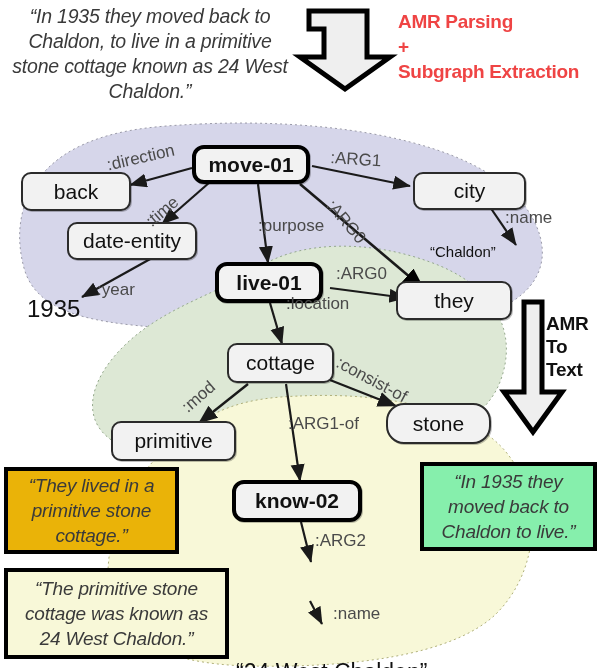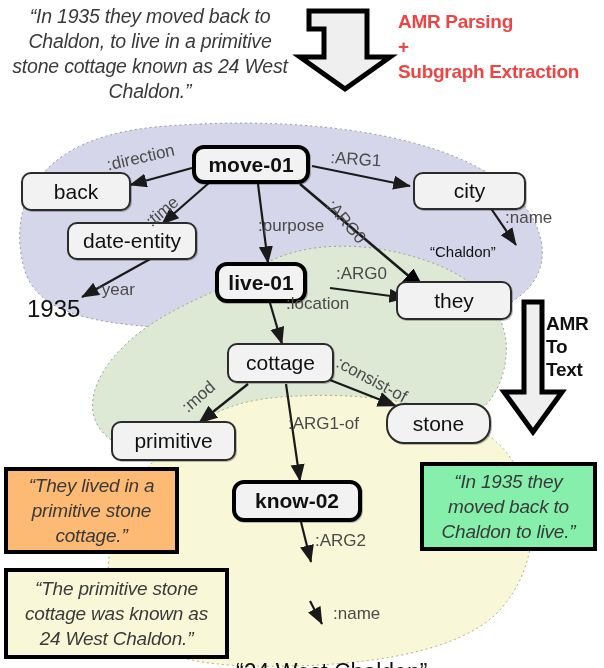--- a/index.html
+++ b/index.html
@@ -56,21 +56,21 @@
     transform-origin:left top;
   }
 
   
   .outbox{
     position:absolute;box-sizing:border-box;border:4px solid #000;
     font-style:italic;font-size:19px;line-height:25px;color:#3a3a3a;
     display:flex;align-items:center;justify-content:center;
     text-align:center;padding:4px 8px;letter-spacing:-0.2px;
   }
-  #out-green{left:4px;top:467px;width:175px;height:87px;background:#fdba74;}
+  #out-green{left:4px;top:467px;width:175px;height:87px;background:#eab308;}
   #out-yellow{left:4px;top:568px;width:225px;height:91px;background:#f8f8d8;}
   #out-purple{left:420px;top:462px;width:177px;height:89px;background:#86efac;}
 </style>
 </head>
 <body>
 
 <div id="stage">
 
   <svg id="blobs" viewBox="0 0 604 668">
 
@@ -154,21 +154,21 @@
     <div id="a2t-caption">
       <div>AMR</div>
       <div>To</div>
       <div>Text</div>
     </div>
 
     <div class="node pred" style="left:192px;top:145px;width:118px;height:39px;">move-01</div>
     <div class="node" style="left:21px;top:172px;width:110px;height:39px;">back</div>
     <div class="node" style="left:67px;top:222px;width:130px;height:38px;">date-entity</div>
     <div class="node" style="left:413px;top:172px;width:113px;height:38px;">city</div>
-    <div class="node pred" style="left:215px;top:262px;width:92px;height:41px;">live-01</div>
+    <div class="node pred" style="left:215px;top:262px;width:108px;height:41px;">live-01</div>
     <div class="node" style="left:396px;top:281px;width:116px;height:39px;">they</div>
     <div class="node" style="left:227px;top:343px;width:107px;height:40px;">cottage</div>
     <div class="node" style="left:111px;top:421px;width:125px;height:40px;">primitive</div>
     <div class="node" style="left:386px;top:403px;width:105px;height:41px;border-radius:18px;">stone</div>
     <div class="node pred" style="left:232px;top:480px;width:130px;height:42px;">know-02</div>
 
     <div class="literal" style="left:27px;top:295px;font-size:24px;">1935</div>
     <div class="literal" style="left:430px;top:243px;font-size:15px;">“Chaldon”</div>
     <div class="literal" style="left:236px;top:625px;font-size:23px;margin-top:34px;">“24 West Chaldon”</div>
 

